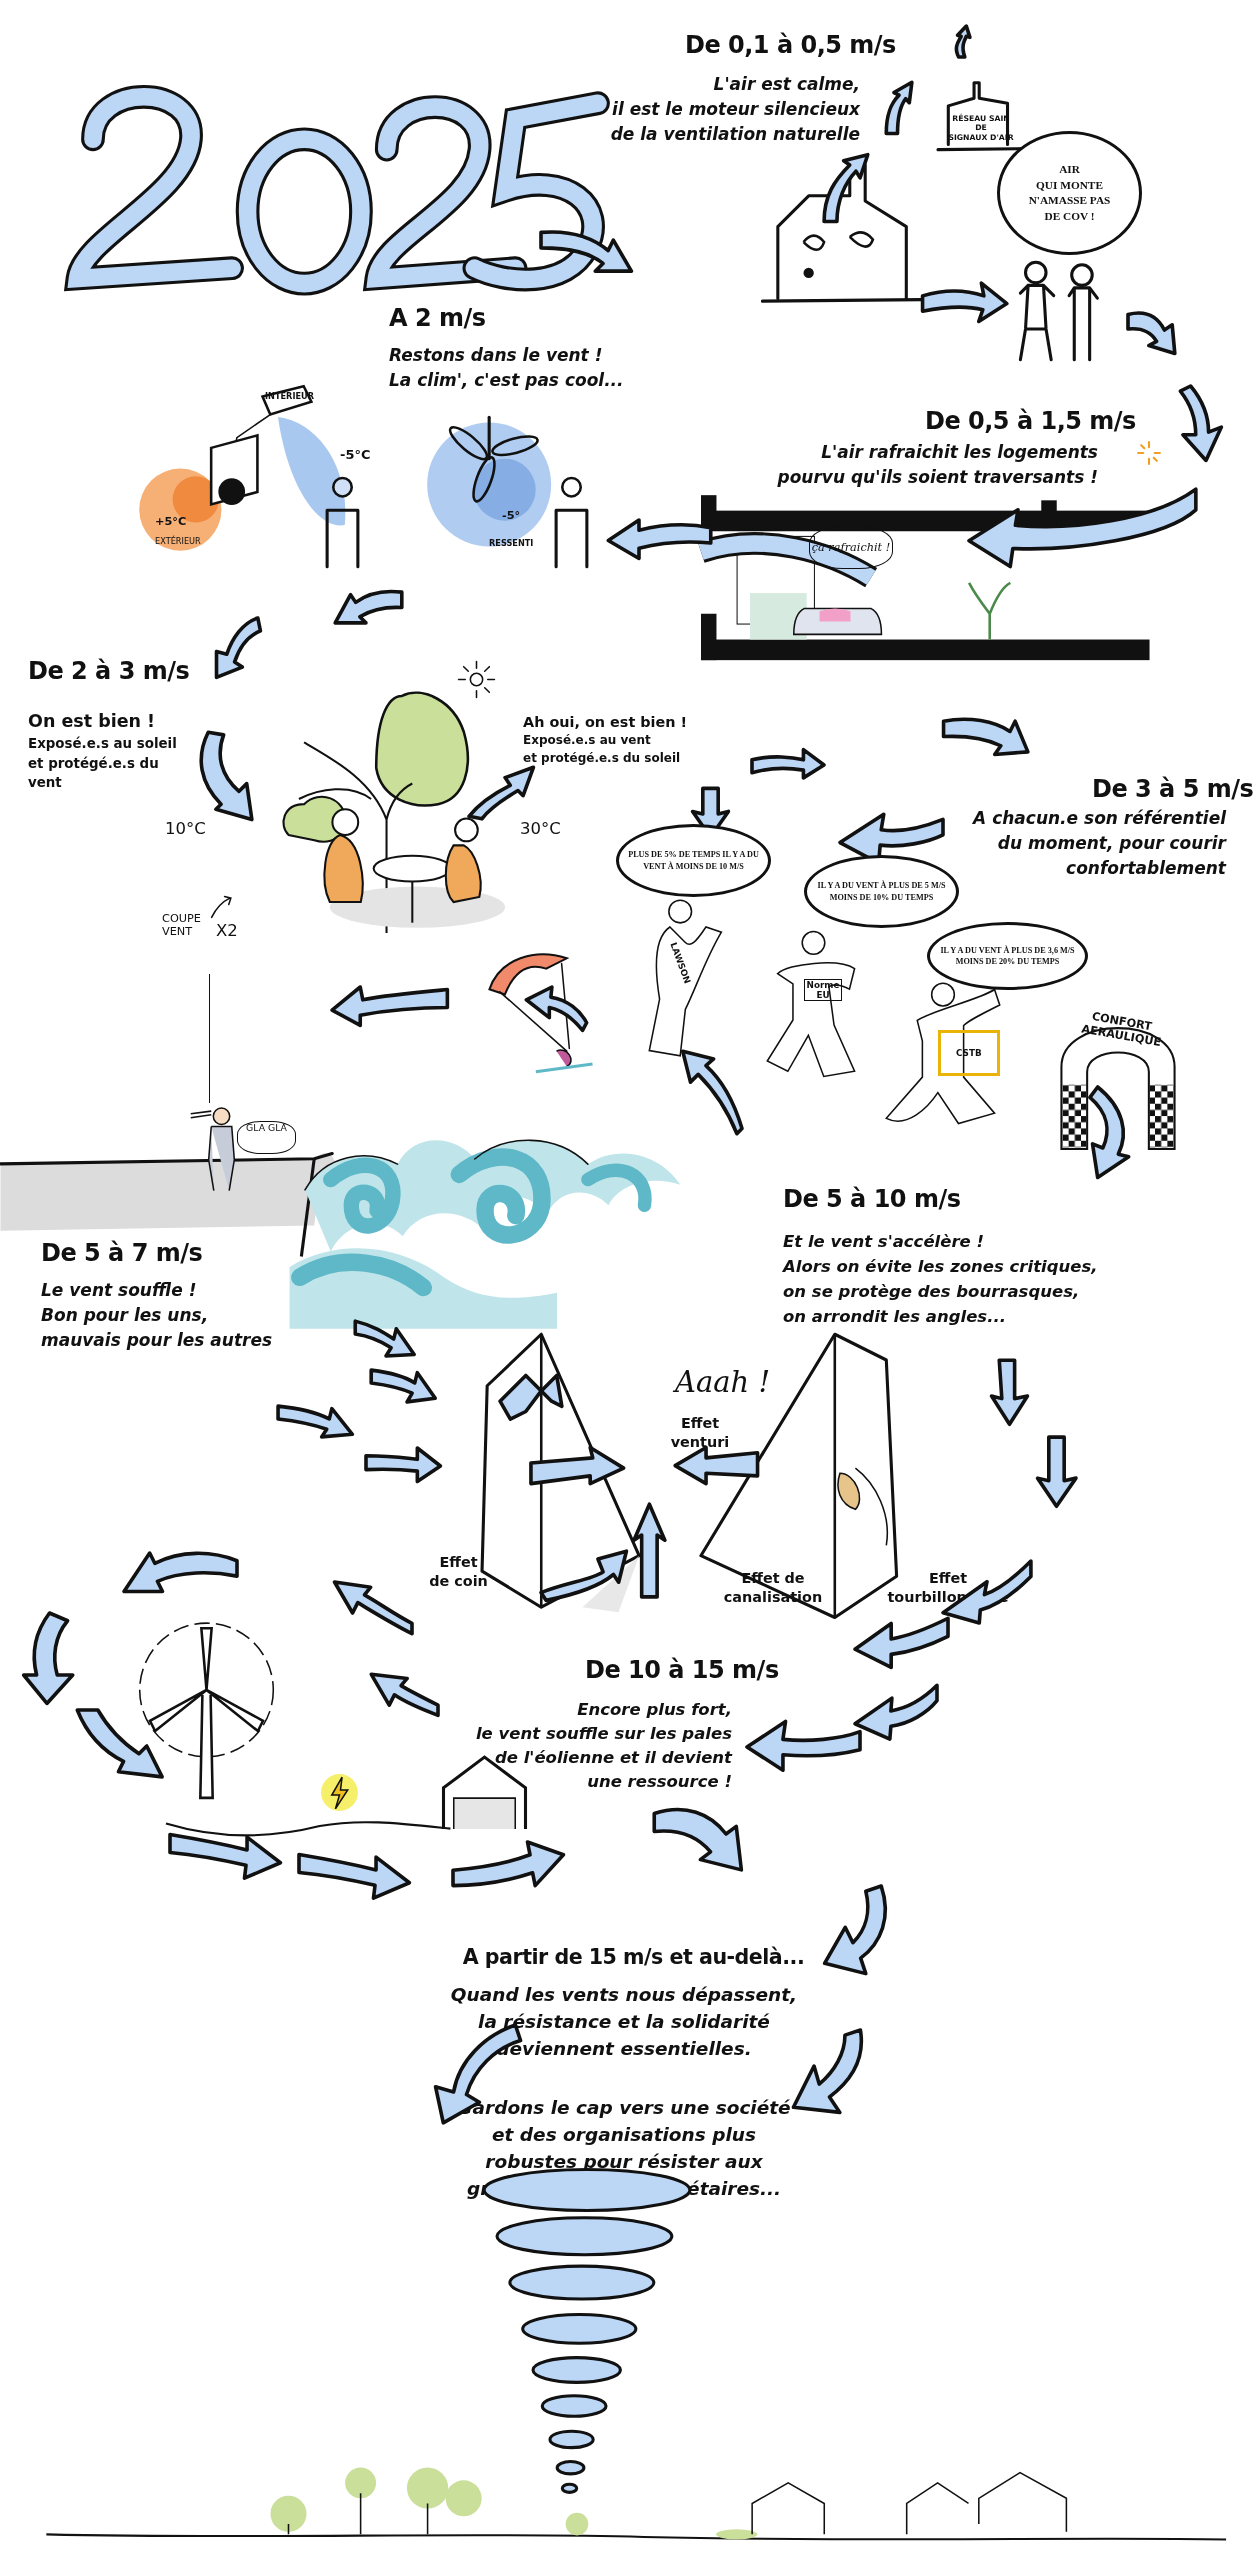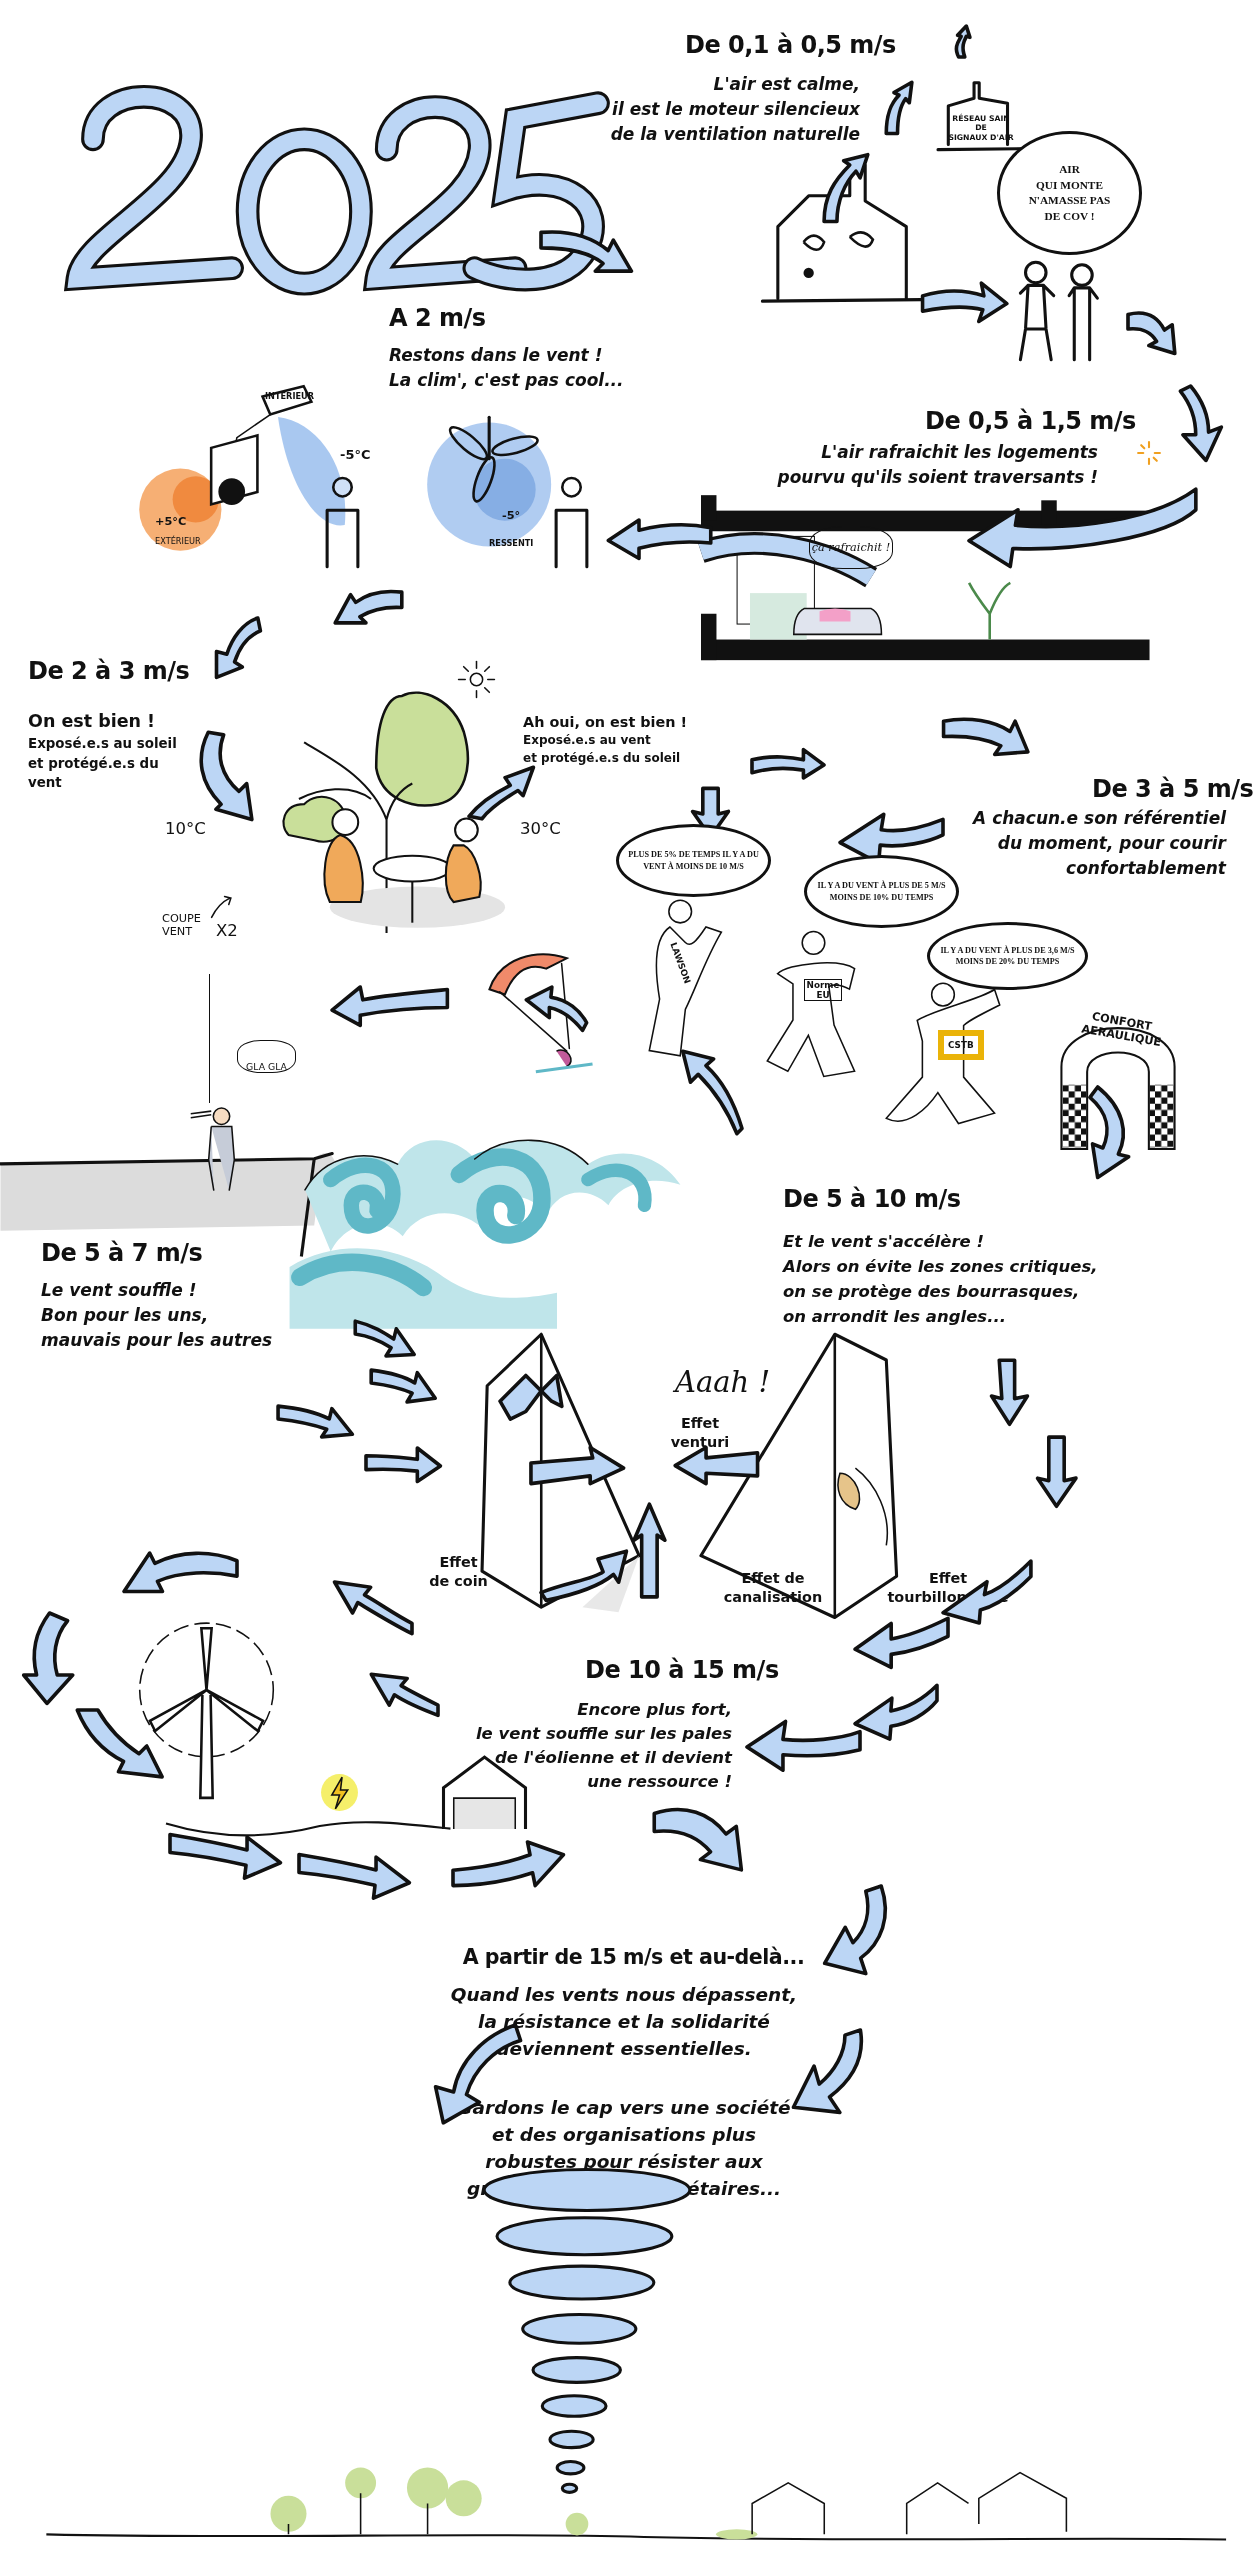--- a/index.html
+++ b/index.html
@@ -251,21 +251,21 @@
 <div class="abs" style="left:659px;top:958px;font-size:8.8px;font-weight:bold;transform:rotate(70deg)">LAWSON</div>
 <svg width="113" height="155" style="left:757px;top:927px" viewBox="0 0 220 300">
   <circle cx="110" cy="30" r="22" fill="#fff" stroke="#111" stroke-width="3"></circle>
   <path d="M40 90 C60 70 160 60 190 80 L180 120 C160 110 150 110 140 115 L150 190 L190 280 L130 290 L100 210 L60 280 L20 260 L70 180 L70 110 Z" fill="#fff" stroke="#111" stroke-width="3"></path>
 </svg>
 <div class="abs center" style="left:804px;top:979px;width:36px;font-size:8.8px;font-weight:bold;white-space:pre-line;border:1px solid #111">Norme EU</div>
 <svg width="134" height="155" style="left:876px;top:979px" viewBox="0 0 260 300">
   <circle cx="130" cy="30" r="22" fill="#fff" stroke="#111" stroke-width="3"></circle>
   <path d="M80 80 C110 60 200 40 230 20 L240 50 C200 70 180 80 170 90 L170 190 L230 260 L160 280 L120 220 C100 250 60 290 20 270 L90 190 L90 120 Z" fill="#fff" stroke="#111" stroke-width="3"></path>
 </svg>
-<div class="abs" style="left:938px;top:1030px;font-size:8.8px;font-weight:bold;border:6px solid #eab308;padding:4px">CSTB</div>
+<div class="abs" style="left:938px;top:1030px;font-size:8.8px;font-weight:bold;border:3px solid #eab308;padding:15px">CSTB</div>
 
 <svg width="124" height="144" style="left:1056px;top:1005px" viewBox="0 0 240 280">
   <path d="M10 280 L10 120 C10 20 230 20 230 120 L230 280 L180 280 L180 130 C180 80 60 80 60 130 L60 280 Z" fill="#fff" stroke="#111" stroke-width="4"></path>
   <defs>
       <pattern id="chk" width="24" height="24" patternUnits="userSpaceOnUse">
     <rect width="12" height="12" fill="#111"></rect>
         <rect x="12" y="12" width="12" height="12" fill="#111"></rect>
       </pattern>
     </defs>
   <rect x="12" y="155" width="46" height="122" fill="url(#chk)"></rect>
@@ -295,21 +295,21 @@
 <svg width="361" height="144" style="left:0px;top:1133px" viewBox="0 0 700 280">
   <path d="M0 60 L610 50 C620 40 640 30 650 55 L620 100 L610 180 L0 190 Z" fill="#dcdcdc"></path>
   <path class="ink" d="M0 60 L610 50 L645 40"></path>
   <path d="M610 50 L585 240" stroke="#111" stroke-width="6"></path>
 </svg>
 <svg width="41" height="88" style="left:201px;top:1103px" viewBox="0 0 80 170">
   <circle cx="40" cy="25" r="16" fill="#f6dcc2" stroke="#111" stroke-width="3"></circle>
   <path d="M20 45 L60 45 L65 110 L55 170 M20 45 L15 110 L25 170" fill="#c6ccd8" stroke="#111" stroke-width="3"></path>
   <path d="M20 15 L-20 20 M20 22 L-20 28" stroke="#111" stroke-width="3"></path>
 </svg>
-<div class="abs" style="left:237px;top:1040px;width:57px;height:31px;border:1.5px solid #111;border-radius:40%;display:flex;align-items:flex-end;justify-content:center">
+<div class="abs" style="left:237px;top:1121px;width:57px;height:31px;border:1.5px solid #111;border-radius:40%;display:flex;align-items:flex-start;justify-content:center">
   <span style="font-size:9.3px">GLA GLA</span>
 </div>
 <div class="abs" style="left:209px;top:974px;width:1px;height:129px;background:#111"></div>
 
 <svg width="464" height="216" style="left:289px;top:1123px" viewBox="0 0 900 420">
   <path d="M30 130 C70 60 150 50 210 80 C240 20 320 20 360 70 C420 20 520 20 580 80 C640 40 720 60 760 120 C700 100 640 120 620 160 C580 120 520 130 500 180 C460 120 390 140 370 200 C320 160 250 170 220 220 C180 180 110 190 80 250 Z" fill="#bfe5ea"></path>
   <path d="M80 110 C140 60 210 80 200 150 C190 210 120 220 120 160 C120 120 180 130 170 170" fill="none" stroke="#5fb8c7" stroke-width="30" stroke-linecap="round"></path>
   <path d="M330 100 C400 40 500 60 490 160 C480 230 380 240 380 170 C380 120 450 130 440 180" fill="none" stroke="#5fb8c7" stroke-width="34" stroke-linecap="round"></path>
   <path d="M580 110 C640 70 700 100 690 160" fill="none" stroke="#5fb8c7" stroke-width="26" stroke-linecap="round"></path>
   <path d="M0 280 C100 220 220 240 300 300 C360 340 420 350 520 330 L520 400 L0 400 Z" fill="#bfe5ea"></path>

